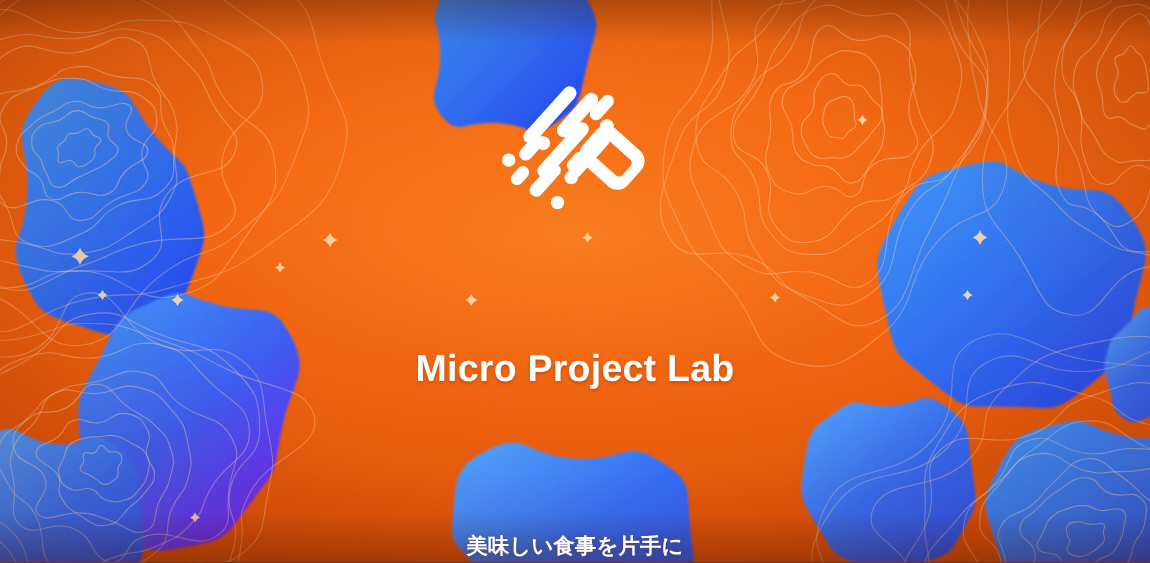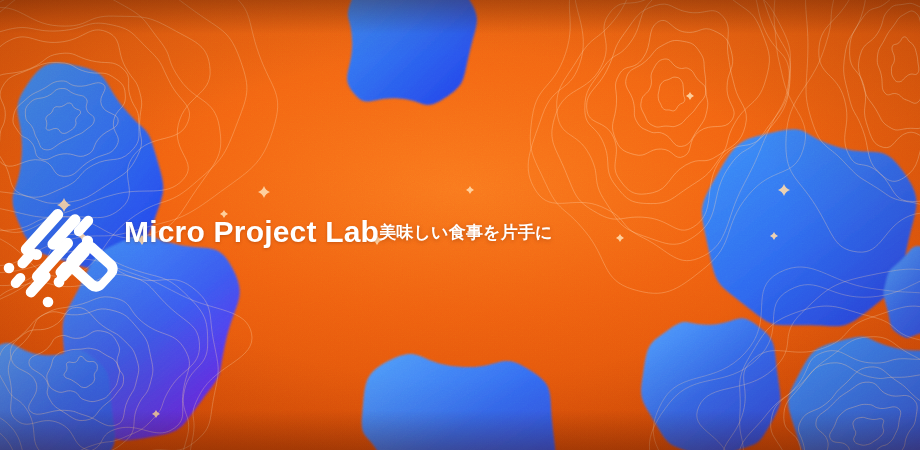--- a/index.html
+++ b/index.html
@@ -67,23 +67,24 @@
     height: 40px;
     background: linear-gradient(0deg, rgba(60,15,0,0.28), rgba(60,15,0,0));
     pointer-events: none;
   }
 
   
   .content {
     position: absolute;
     inset: 0;
     display: flex;
-    flex-direction: row;
+    flex-direction: column;
     align-items: center;
     z-index: 20;
+    justify-content: space-between;
   }
 
   .logo-wrap {
     margin-top: 66px;
     width: 124px;
     height: 104px;
     display: block;
   }
 
   .brand {

